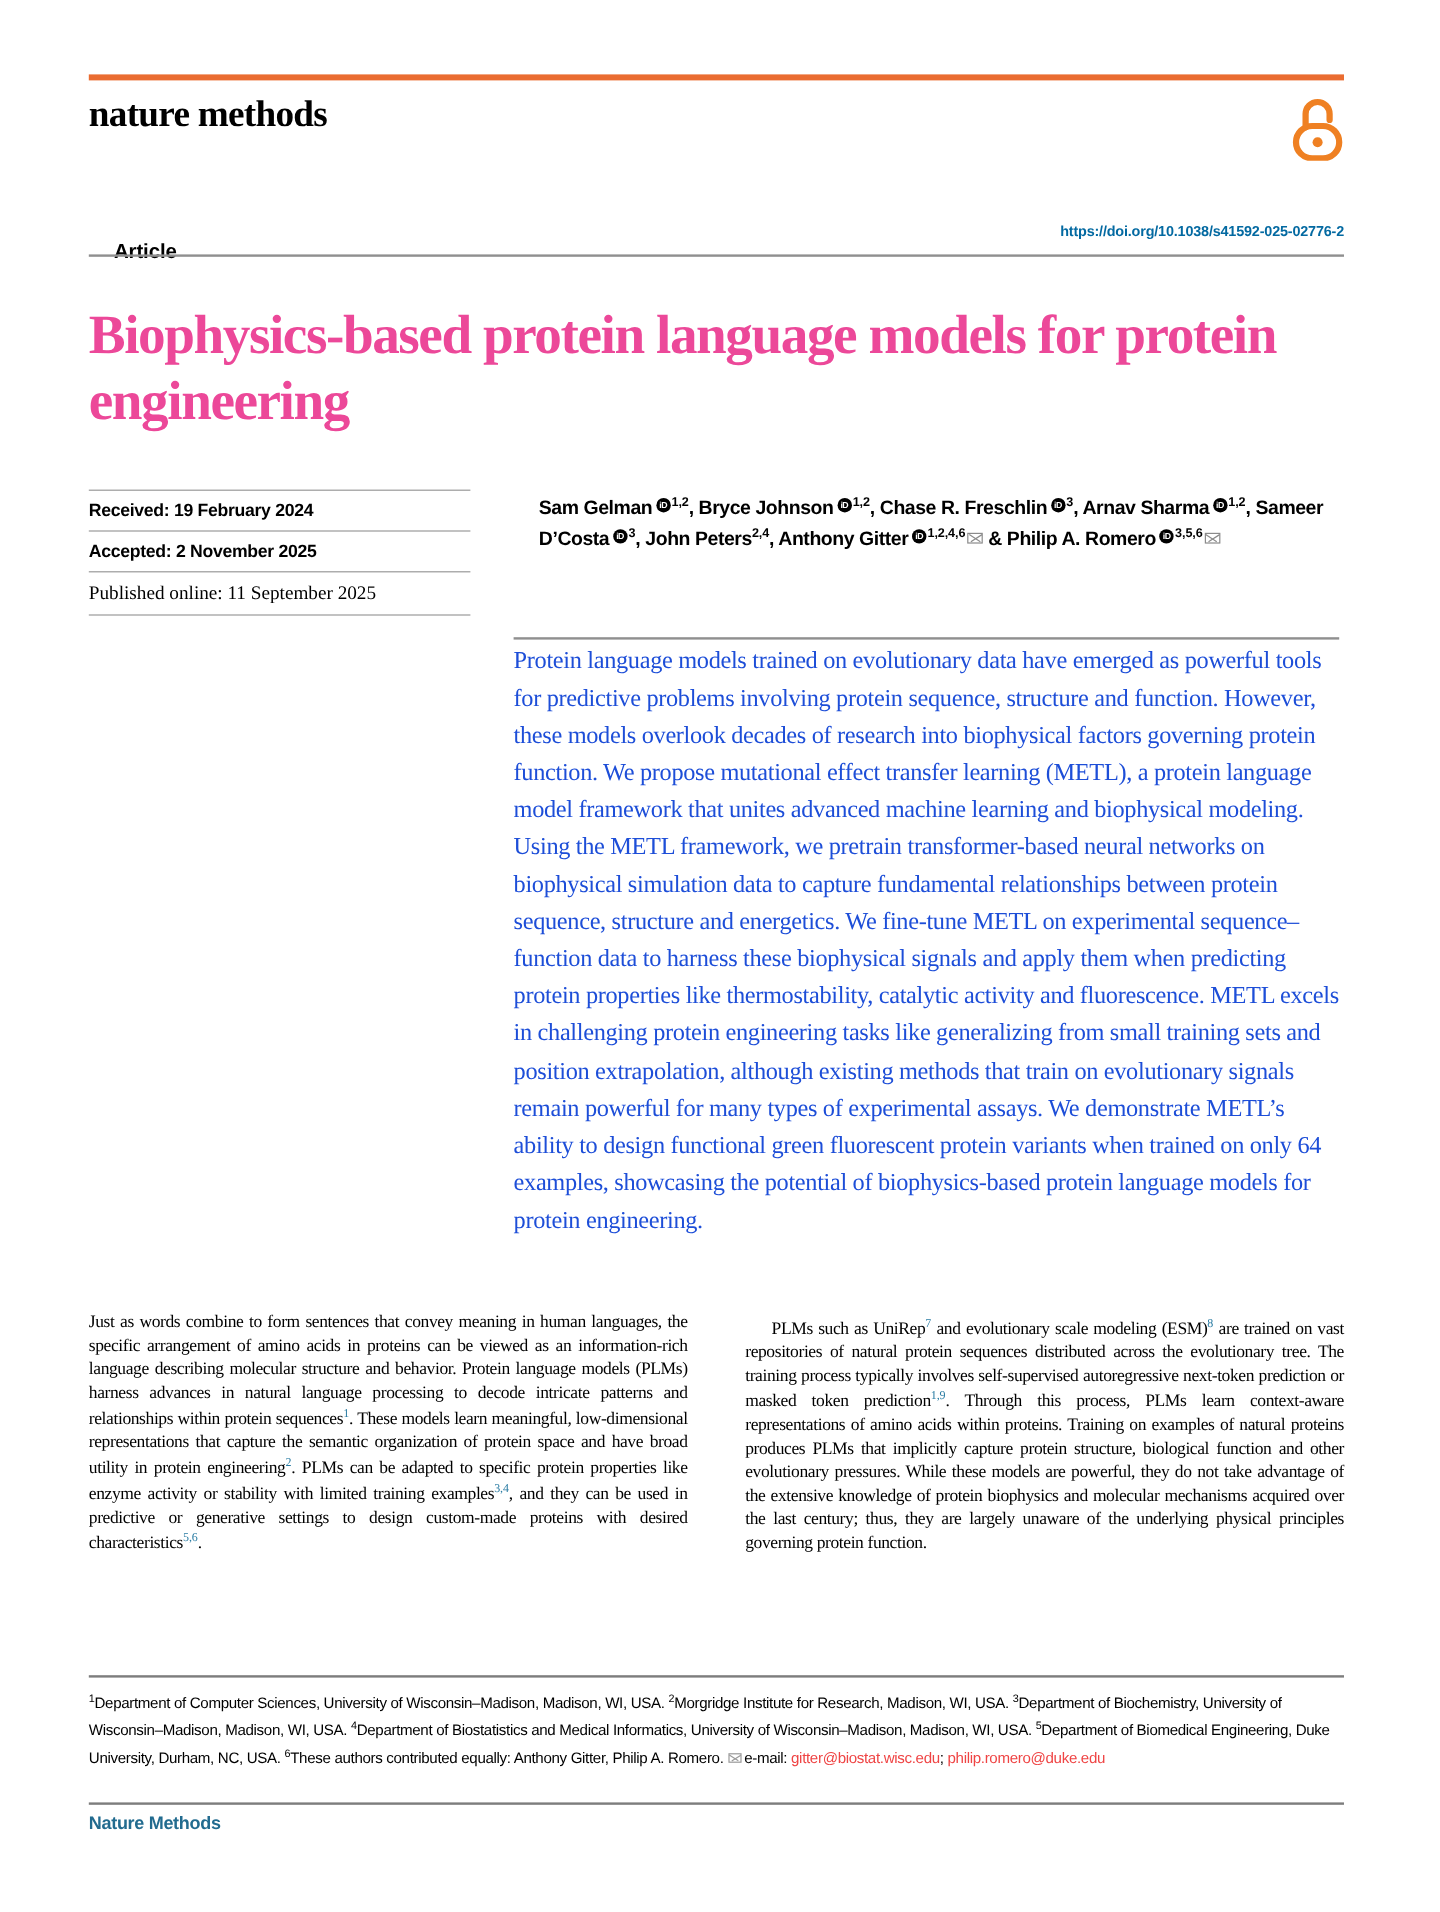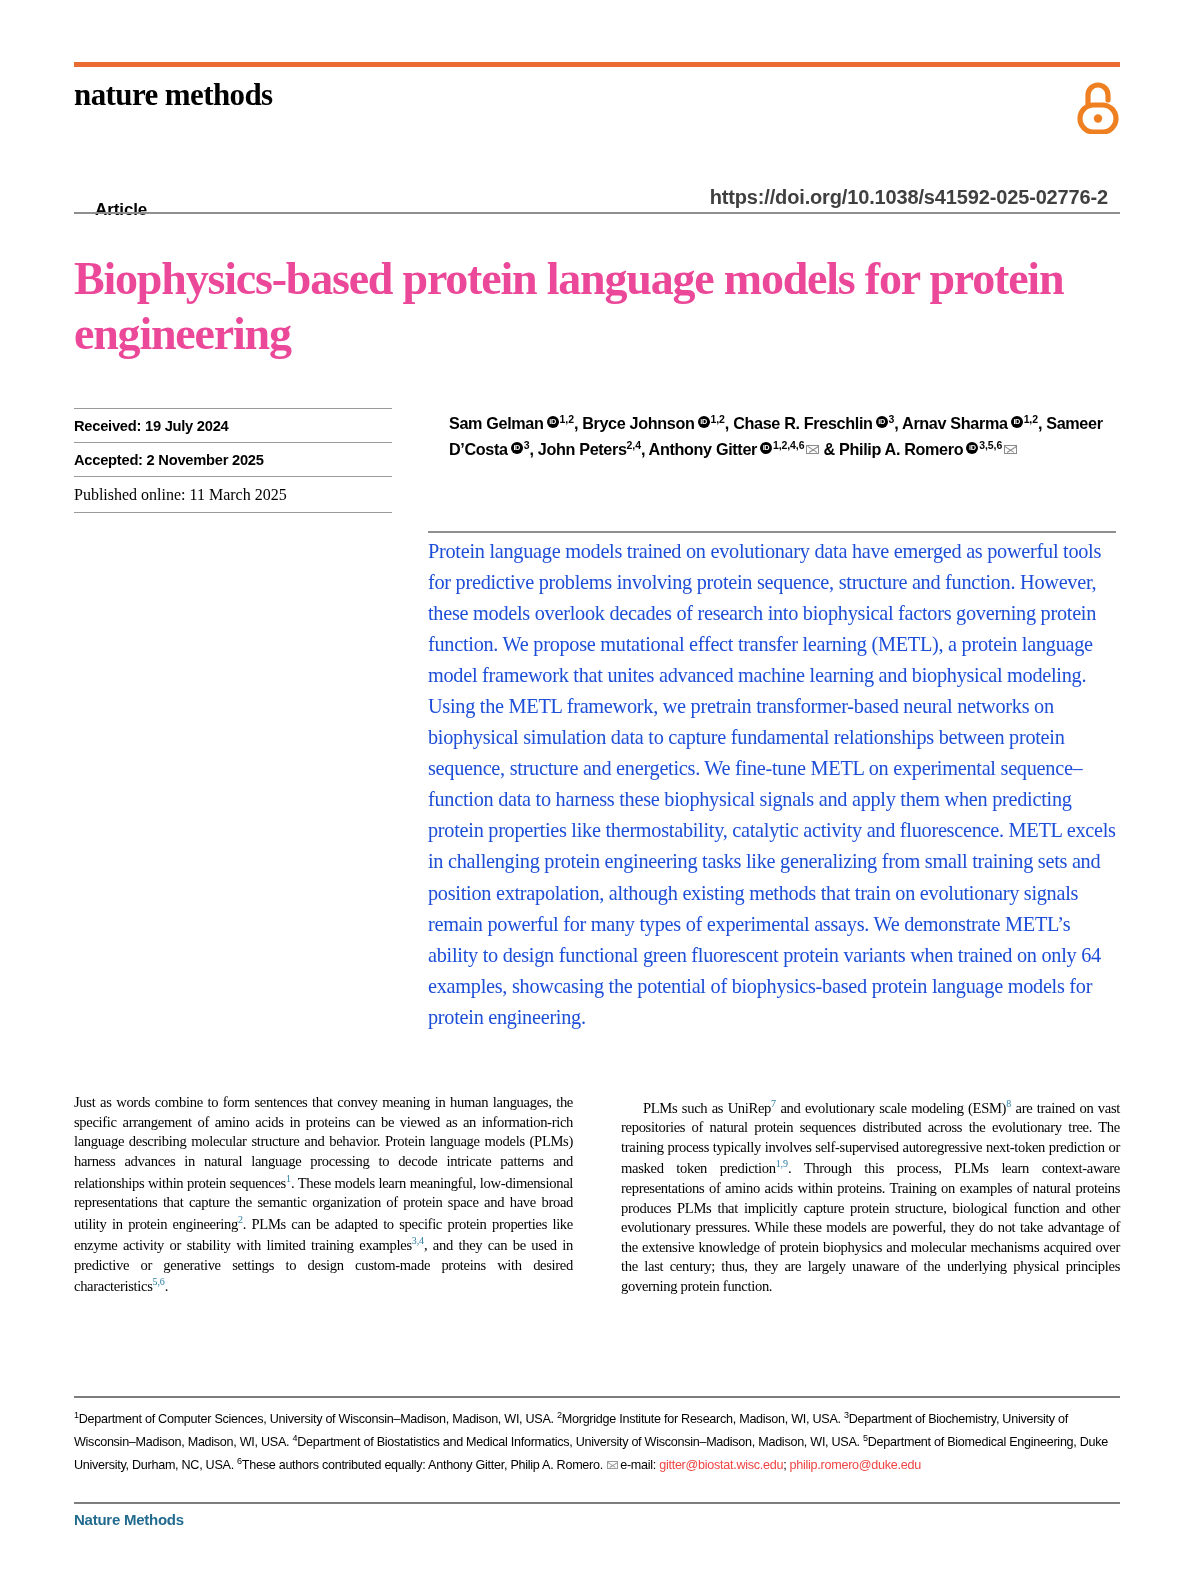--- a/index.html
+++ b/index.html
@@ -48,24 +48,24 @@
   .article-label {
     position: absolute;
     left: 74px; top: 200px;
     font-size: 17px;
     font-weight: bold;
     letter-spacing: -0.1px;
     margin-left: 21px;
   }
   .doi-link {
     position: absolute;
-    right: 92px; top: 186px;
-    font-size: 20px;
-    font-weight: bold;
-    color: #404040;
+    right: 80px; top: 186px;
+    font-size: 12px;
+    font-weight: bold;
+    color: #0369a1;
     text-decoration: none;
     letter-spacing: -0.15px;
     white-space: nowrap;
   }
   .rule-under-article {
     position: absolute;
     left: 74px; top: 212px;
     width: 1046px; height: 2px;
     background: #8f8f8f;
   }
@@ -318,25 +318,25 @@
   </svg>
 
   <div class="article-label">Article</div>
   <a class="doi-link" href="#">https://doi.org/10.1038/s41592-025-02776-2</a>
   <div class="rule-under-article"></div>
 
   <h1 class="title">Biophysics-based protein language models for protein engineering</h1>
 
   <div class="meta-col">
     <div class="meta-rule"></div>
-    <div class="meta-item">Received: 19 July 2024</div>
+    <div class="meta-item">Received: 19 February 2024</div>
     <div class="meta-rule"></div>
     <div class="meta-item">Accepted: 2 November 2025</div>
     <div class="meta-rule"></div>
-    <div class="meta-item serif">Published online: 11 March 2025</div>
+    <div class="meta-item serif">Published online: 11 September 2025</div>
     <div class="meta-rule"></div>
   </div>
 
   <div class="authors"><span>Sam Gelman</span><span class="orcid"></span><sup class="aff">1,2</sup>, <span>Bryce Johnson</span><span class="orcid"></span><sup class="aff">1,2</sup>, <span>Chase R. Freschlin</span><span class="orcid"></span><sup class="aff">3</sup>, <span>Arnav Sharma</span><span class="orcid"></span><sup class="aff">1,2</sup>, <span>Sameer D’Costa</span><span class="orcid"></span><sup class="aff">3</sup>, <span>John Peters</span><sup class="aff">2,4</sup>, <span>Anthony Gitter</span><span class="orcid"></span><sup class="aff">1,2,4,6</sup><span class="envelope"></span> &amp; <span>Philip A. Romero</span><span class="orcid"></span><sup class="aff">3,5,6</sup><span class="envelope"></span></div>
 
   <div class="abs-rule"></div>
   <div class="abstract">Protein language models trained on evolutionary data have emerged as powerful tools for predictive problems involving protein sequence, structure and function. However, these models overlook decades of research into biophysical factors governing protein function. We propose mutational effect transfer learning (METL), a protein language model framework that unites advanced machine learning and biophysical modeling. Using the METL framework, we pretrain transformer-based neural networks on biophysical simulation data to capture fundamental relationships between protein sequence, structure and energetics. We fine-tune METL on experimental sequence–function data to harness these biophysical signals and apply them when predicting protein properties like thermostability, catalytic activity and fluorescence. METL excels in challenging protein engineering tasks like generalizing from small training sets and position extrapolation, although existing methods that train on evolutionary signals remain powerful for many types of experimental assays. We demonstrate METL’s ability to design functional green fluorescent protein variants when trained on only 64 examples, showcasing the potential of biophysics-based protein language models for protein engineering.</div>
 
   <div class="body-cols">
     <div class="body-col">

